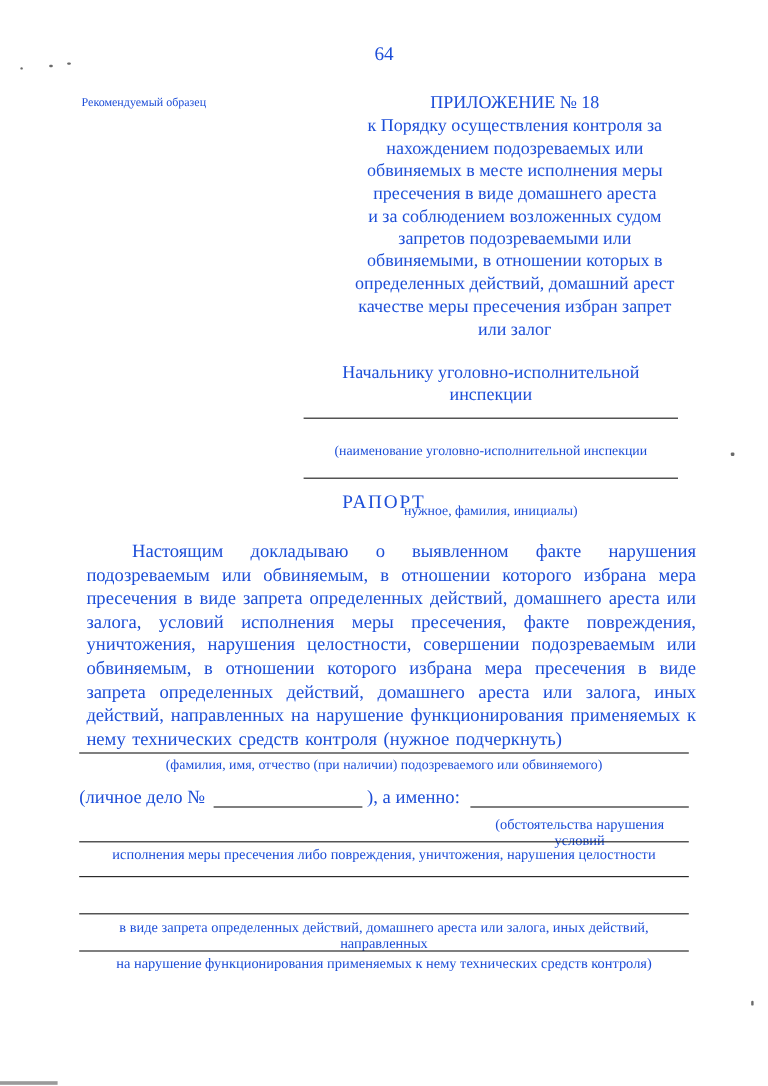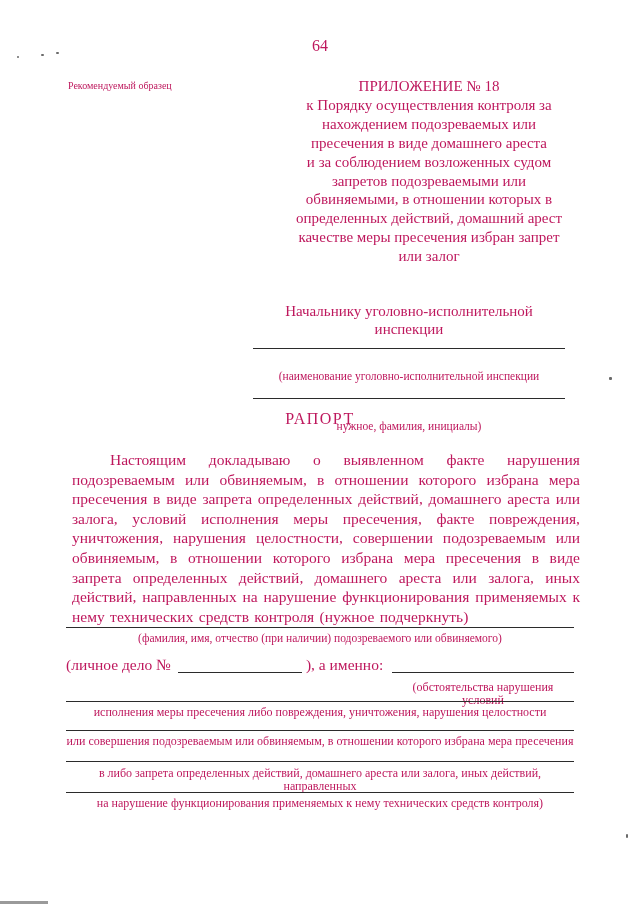--- a/index.html
+++ b/index.html
@@ -2,21 +2,21 @@
 <html lang="ru"><head>
 <meta charset="utf-8">
 <style>
   html, body { margin: 0; padding: 0; background: #ffffff; }
   .page {
     position: relative;
     width: 640px;
     height: 905px;
     background: #ffffff;
     font-family: "Liberation Serif", serif;
-    color: #be185d;
+    color: #1d4ed8;
     overflow: hidden;
   }
 
   .page-number {
     position: absolute;
     top: 37px; left: 0; right: 0;
     text-align: center;
     font-size: 16px;
   }
 
@@ -140,20 +140,21 @@
   <span class="speckle s3"></span>
   <span class="speckle s4"></span>
   <span class="speckle s5"></span>
 
   <div class="sample-label">Рекомендуемый образец</div>
 
   <div class="appendix">
     <div>ПРИЛОЖЕНИЕ № 18</div>
     <div>к Порядку осуществления контроля за</div>
     <div>нахождением подозреваемых или</div>
+    <div>обвиняемых в месте исполнения меры</div>
     <div>пресечения в виде домашнего ареста</div>
     <div>и за соблюдением возложенных судом</div>
     <div>запретов подозреваемыми или</div>
     <div>обвиняемыми, в отношении которых в</div>
     <div>определенных действий, домашний арест</div>
     <div>качестве меры пресечения избран запрет</div>
     <div>или залог</div>
   </div>
 
   <div class="addressee">
@@ -177,23 +178,22 @@
     <span class="txt">), а именно:</span>
     <span class="blank grow"></span>
   </div>
 
   <div class="caption c-circ">(обстоятельства нарушения условий</div>
 
   <div class="rule r1"></div>
   <div class="caption c1">исполнения меры пресечения либо повреждения, уничтожения, нарушения целостности</div>
 
   <div class="rule r2"></div>
-  <div class="caption c2">или совершения подозреваемым или обвиняемым, в отношении которого избрана мера пресечения</div>
 
   <div class="rule r3"></div>
-  <div class="caption c3">в либо запрета определенных действий, домашнего ареста или залога, иных действий, направленных</div>
+  <div class="caption c3">в виде запрета определенных действий, домашнего ареста или залога, иных действий, направленных</div>
 
   <div class="rule r4"></div>
   <div class="caption c4">на нарушение функционирования применяемых к нему технических средств контроля)</div>
 
   <div class="bottom-mark"></div>
 
 </div>
 
 </body></html>

